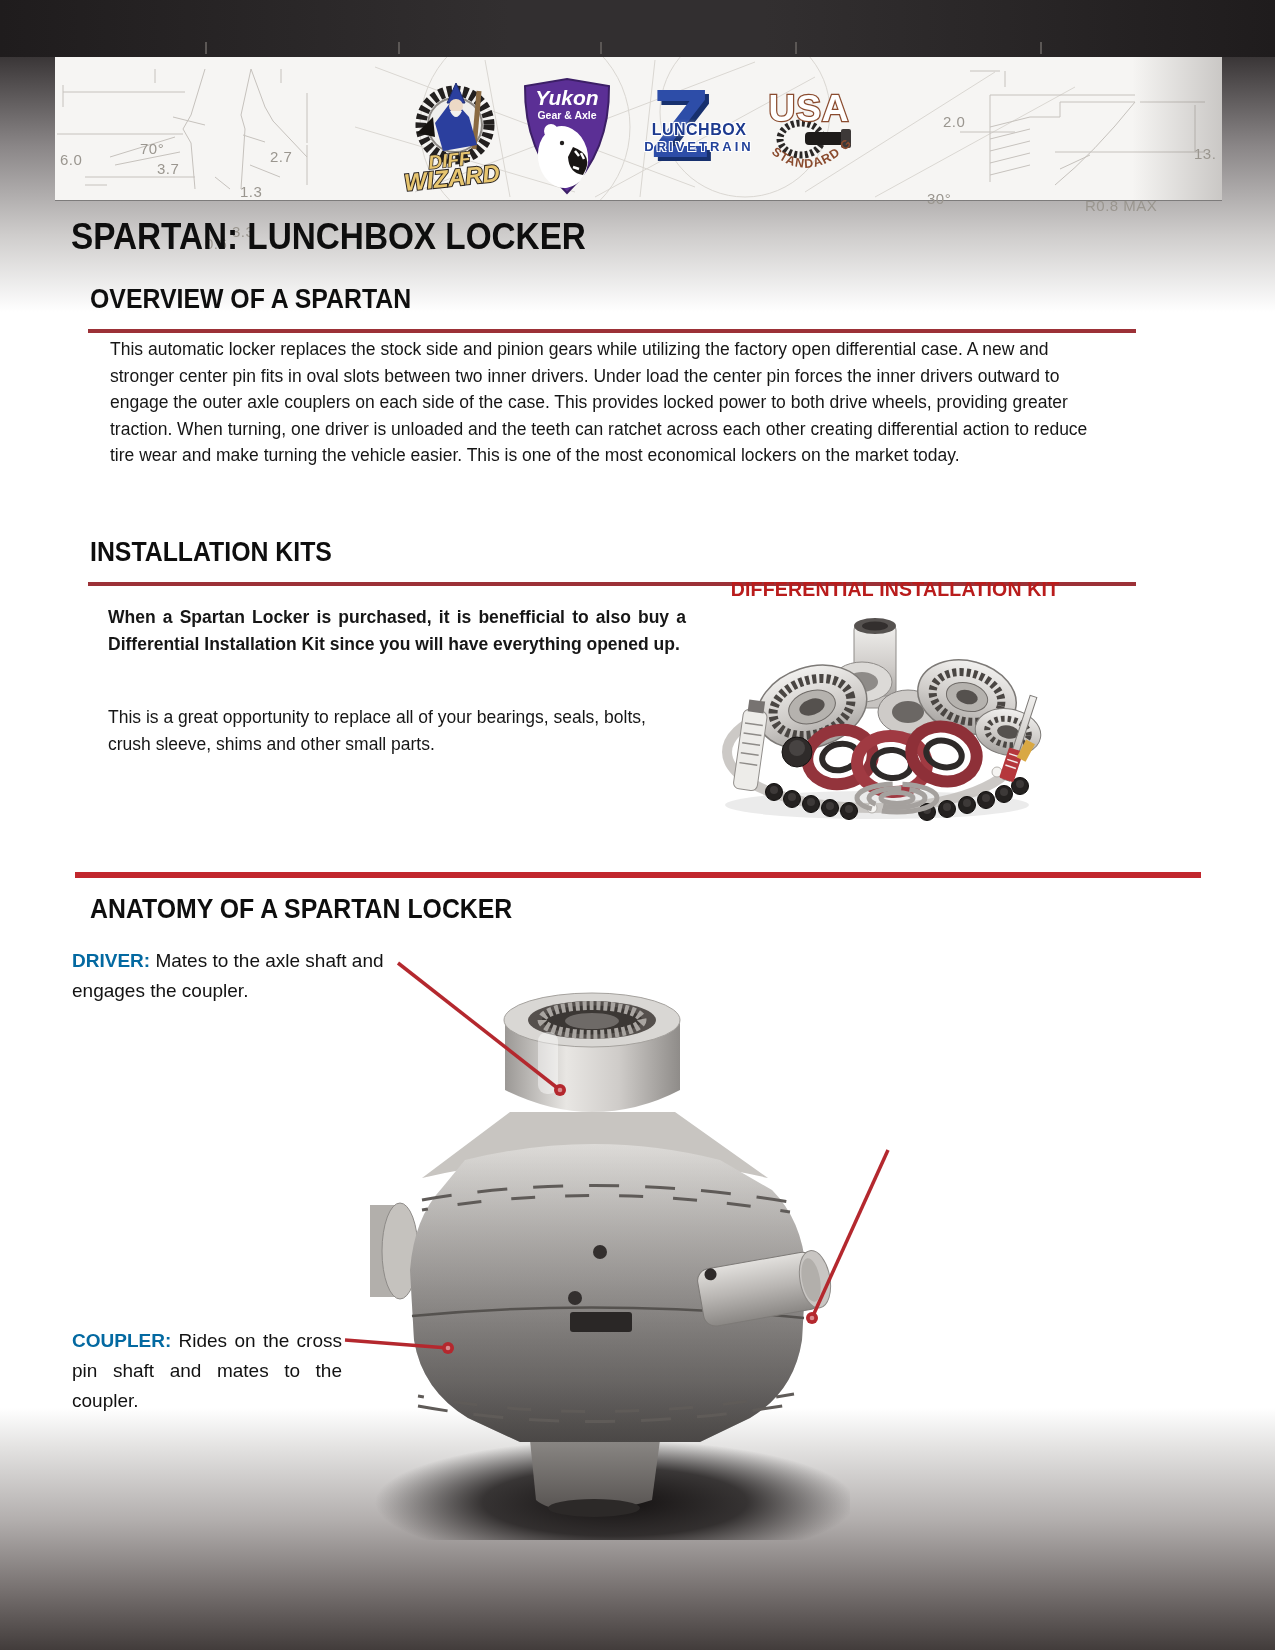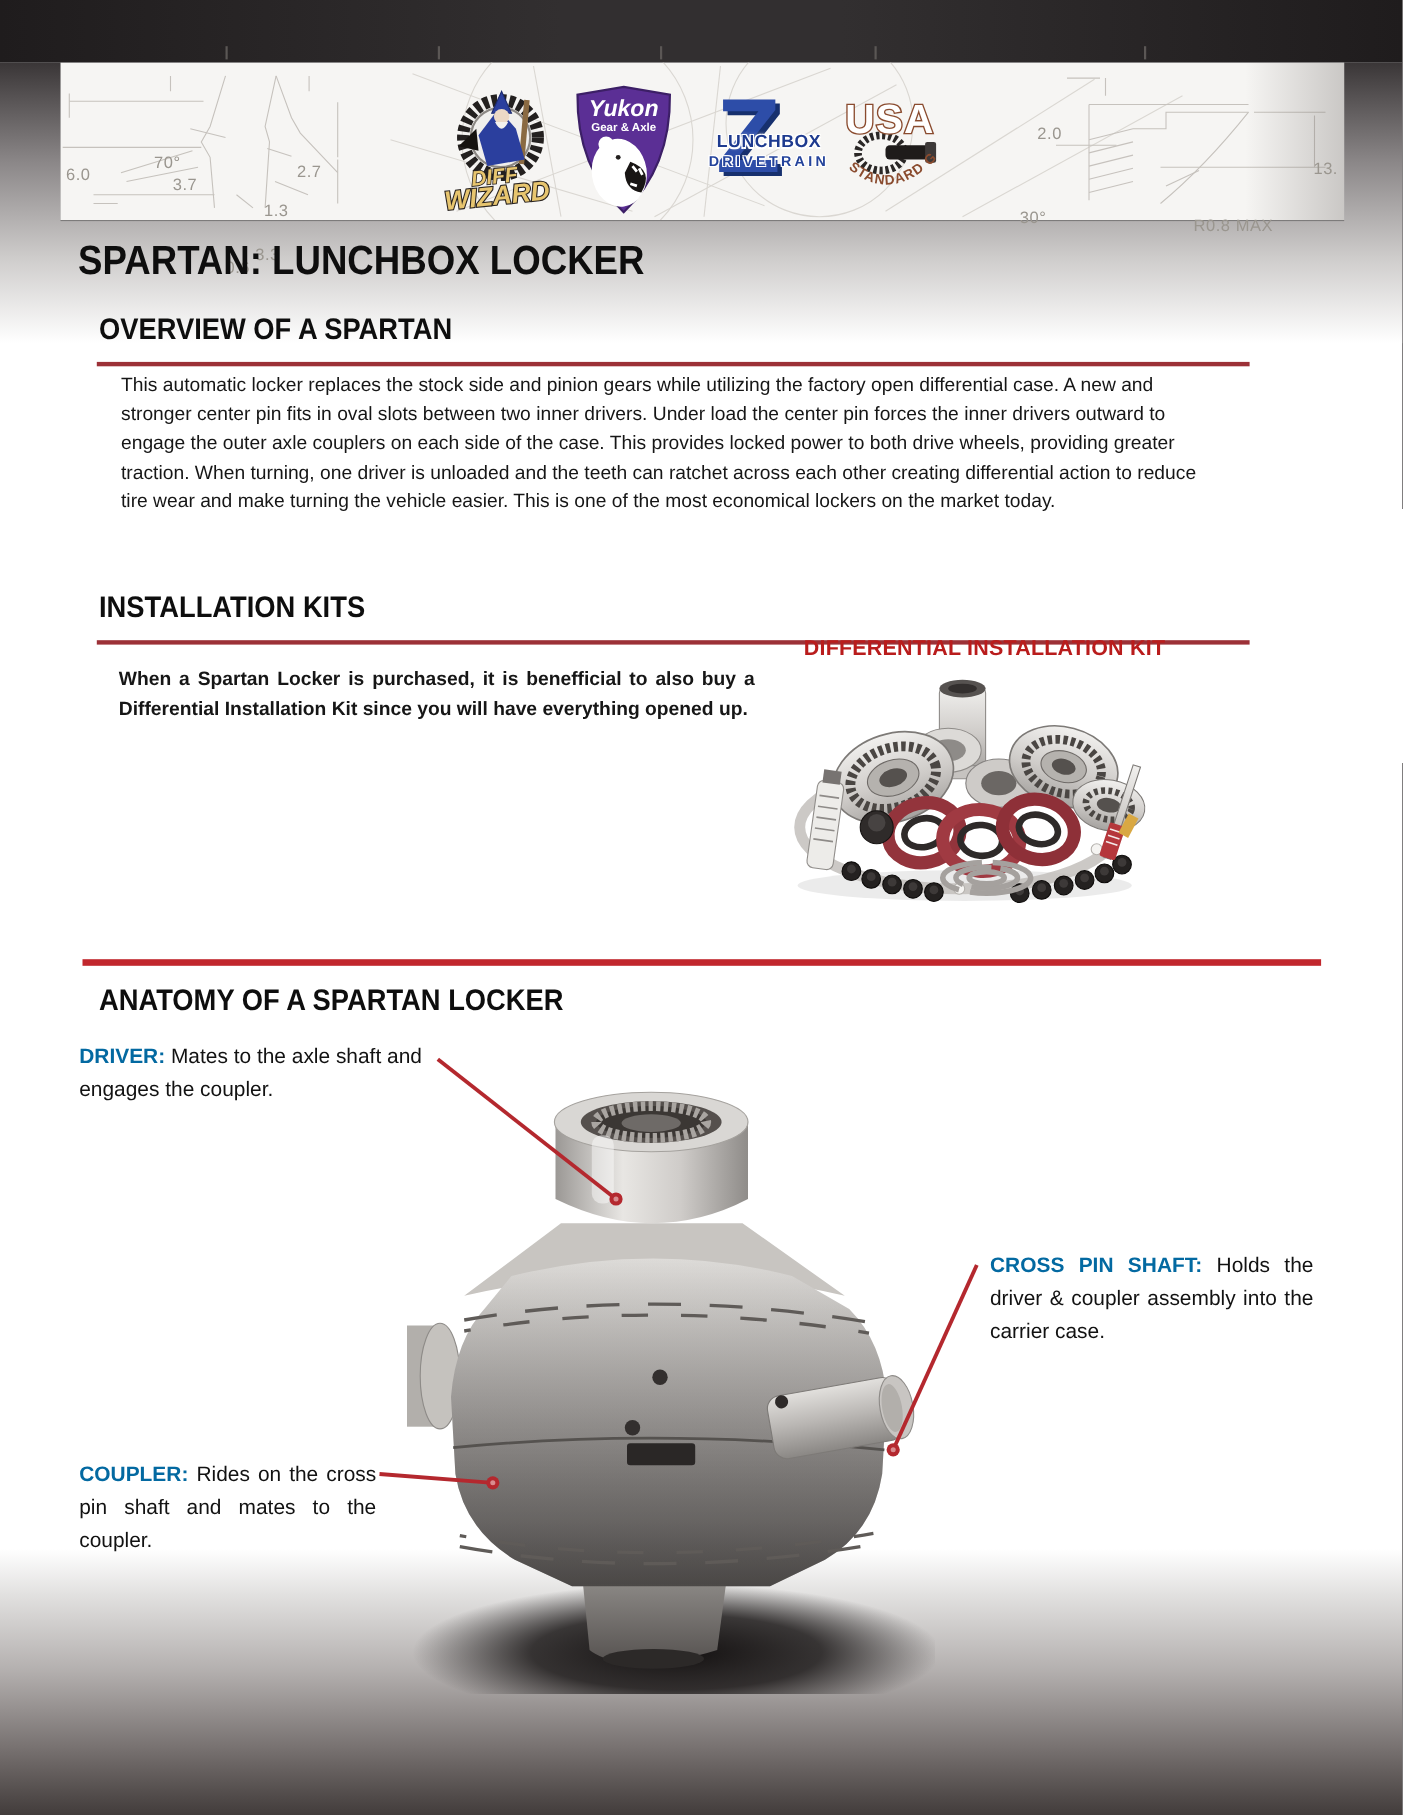--- a/index.html
+++ b/index.html
@@ -184,20 +184,21 @@
   <h2 class="sec-h" style="left:90px;top:284px;margin:0">OVERVIEW OF A SPARTAN</h2>
   <div class="rule" style="top:329px"></div>
   <p class="body-text" style="left:110px;top:336px;width:992px;margin:0">This automatic locker replaces the stock side and pinion gears while utilizing the factory open differential case. A new and stronger center pin fits in oval slots between two inner drivers. Under load the center pin forces the inner drivers outward to engage the outer axle couplers on each side of the case. This provides locked power to both drive wheels, providing greater traction. When turning, one driver is unloaded and the teeth can ratchet across each other creating differential action to reduce tire wear and make turning the vehicle easier. This is one of the most economical lockers on the market today.</p>
 
   <h2 class="sec-h" style="left:90px;top:537px;margin:0">INSTALLATION KITS</h2>
   <div class="rule" style="top:582px"></div>
 
   <div class="kit-title">DIFFERENTIAL INSTALLATION KIT</div>
 
   <p class="body-text bold just" style="left:108px;top:604px;width:578px;margin:0">When a Spartan Locker is purchased, it is benefficial to also buy a Differential Installation Kit since you will have everything opened up.</p>
+  <p class="body-text" style="left:108px;top:704px;width:578px;margin:0">This is a great opportunity to replace all of your bearings, seals, bolts, crush sleeve, shims and other small parts.</p>
 
   <svg class="photo" style="left:712px;top:602px;z-index:6" width="335" height="222" viewBox="0 0 335 222">
     <defs>
       <linearGradient id="silv" x1="0" y1="0" x2="0" y2="1">
         <stop offset="0" stop-color="#f1f0ee"></stop>
           <stop offset=".55" stop-color="#cfccc9"></stop>
           <stop offset="1" stop-color="#a5a29f"></stop>
       </linearGradient>
     </defs>
     <ellipse cx="165" cy="203" rx="152" ry="14" fill="rgba(0,0,0,.08)"></ellipse>
@@ -391,23 +392,19 @@
       <circle cx="448" cy="418" r="6" fill="#b4282e"></circle>
         <circle cx="448" cy="418" r="2.3" fill="#d98c8f"></circle>
     </g>
   </svg>
 
   <div class="callout" style="left:72px;top:946px;width:322px">
     <span class="cl">DRIVER:</span>
     <span>Mates to the axle shaft and engages the coupler.</span>
   </div>
 
-  <div class="callout just" style="left:900px;top:1136px;width:294px">
-    <span class="cl">CROSS PIN SHAFT:</span>
-    <span>Holds the driver &amp; coupler assembly into the carrier case.</span>
-  </div>
 
   <div class="callout just" style="left:72px;top:1326px;width:270px">
     <span class="cl">COUPLER:</span>
     <span>Rides on the cross pin shaft and mates to the coupler.</span>
   </div>
 
 </div>
 
 </body></html>

